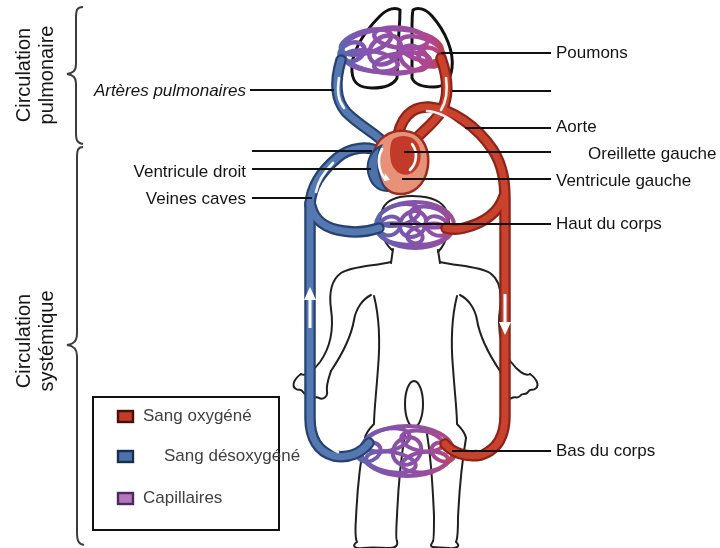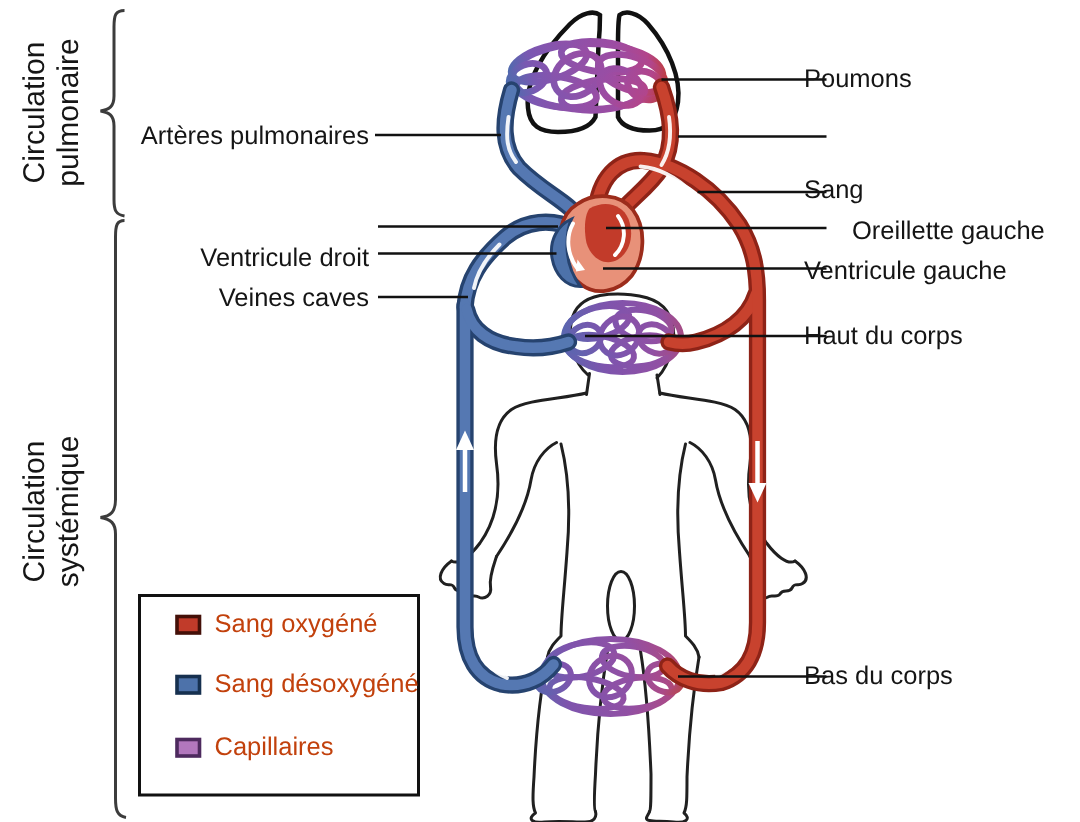--- a/index.html
+++ b/index.html
@@ -9,28 +9,28 @@
   }
   .stage svg.draw{position:absolute;left:0;top:0;}
   .vtitle{
     position:absolute;transform:rotate(-90deg);text-align:center;
     font-size:20px;line-height:1.15;color:#161616;font-weight:500;
   }
   .lbl{
     position:absolute;font-size:17px;line-height:19px;white-space:nowrap;color:#151515;
   }
   .lbl.left{right:474px;text-align:right;}
-  .lbl.right{left:536px;text-align:left;}
+  .lbl.right{left:556px;text-align:left;}
   .legend{
     position:absolute;left:92px;top:396px;width:184px;height:131px;
     border:2.5px solid #111;background:#fff;
   }
   .legend-row{position:absolute;left:22px;display:flex;align-items:center;}
   .legend-row .sw{display:block;margin-right:8px;}
-  .legend-row .txt{font-size:17px;color:#c2410c;white-space:nowrap;}
+  .legend-row .txt{font-size:17px;color:#404040;white-space:nowrap;}
   .vo-b{stroke:#26436f;stroke-width:11.5;fill:none;stroke-linecap:round;}
   .vi-b{stroke:#5578b2;stroke-width:7;fill:none;stroke-linecap:round;}
   .vo-r{stroke:#8e2317;stroke-width:11.5;fill:none;stroke-linecap:round;}
   .vi-r{stroke:#c8422e;stroke-width:7;fill:none;stroke-linecap:round;}
   .wdash{stroke:#ffffff;stroke-width:2.6;fill:none;stroke-linecap:round;opacity:.92;}
   .body-ln{stroke:#202020;stroke-width:2;fill:none;stroke-linecap:round;stroke-linejoin:round;}
   .lead{stroke:#111;stroke-width:1.8;}
   .bracket{stroke:#3c3c3c;stroke-width:2;fill:none;}
 </style>
 </head>
@@ -198,39 +198,39 @@
 
   <div class="vtitle" style="left:-39px;top:51px;width:150px;height:48px;">
     <span>Circulation</span><br>
     <span>pulmonaire</span>
   </div>
   <div class="vtitle" style="left:-64px;top:317px;width:200px;height:48px;">
     <span>Circulation</span><br>
     <span>systémique</span>
   </div>
 
-  <div class="lbl left" style="top:81px;">Artères pulmonaires</div>
+  <div class="lbl left" style="top:81px;font-style:italic;">Artères pulmonaires</div>
   <div class="lbl left" style="top:162px;">Ventricule droit</div>
   <div class="lbl left" style="top:189px;text-align:right;">Veines caves</div>
 
   <div class="lbl right" style="top:43px;">Poumons</div>
-  <div class="lbl right" style="top:117px;">Sang</div>
+  <div class="lbl right" style="top:117px;">Aorte</div>
   <div class="lbl right" style="top:144px;margin-left:32px;">Oreillette gauche</div>
   <div class="lbl right" style="top:171px;">Ventricule gauche</div>
   <div class="lbl right" style="top:214px;">Haut du corps</div>
   <div class="lbl right" style="top:441px;">Bas du corps</div>
 
   <div class="legend">
     <div class="legend-row" style="top:8px;">
       <svg class="sw" width="19" height="15">
         <rect x="2" y="2" width="15" height="11" stroke="#441008" stroke-width="2.4" fill="#c13b2a"></rect>
       </svg>
       <span class="txt">Sang oxygéné</span>
     </div>
-    <div class="legend-row" style="top:48px;">
+    <div class="legend-row" style="top:48px;gap:21px;">
       <svg class="sw" width="19" height="15">
         <rect x="2" y="2" width="15" height="11" stroke="#16304f" stroke-width="2.4" fill="#4d72aa"></rect>
       </svg>
       <span class="txt">Sang désoxygéné</span>
     </div>
     <div class="legend-row" style="top:90px;text-align:right;">
       <svg class="sw" width="19" height="15">
         <rect x="2" y="2" width="15" height="11" stroke="#4d2a5e" stroke-width="2.4" fill="#b277bd"></rect>
       </svg>
       <span class="txt">Capillaires</span>

